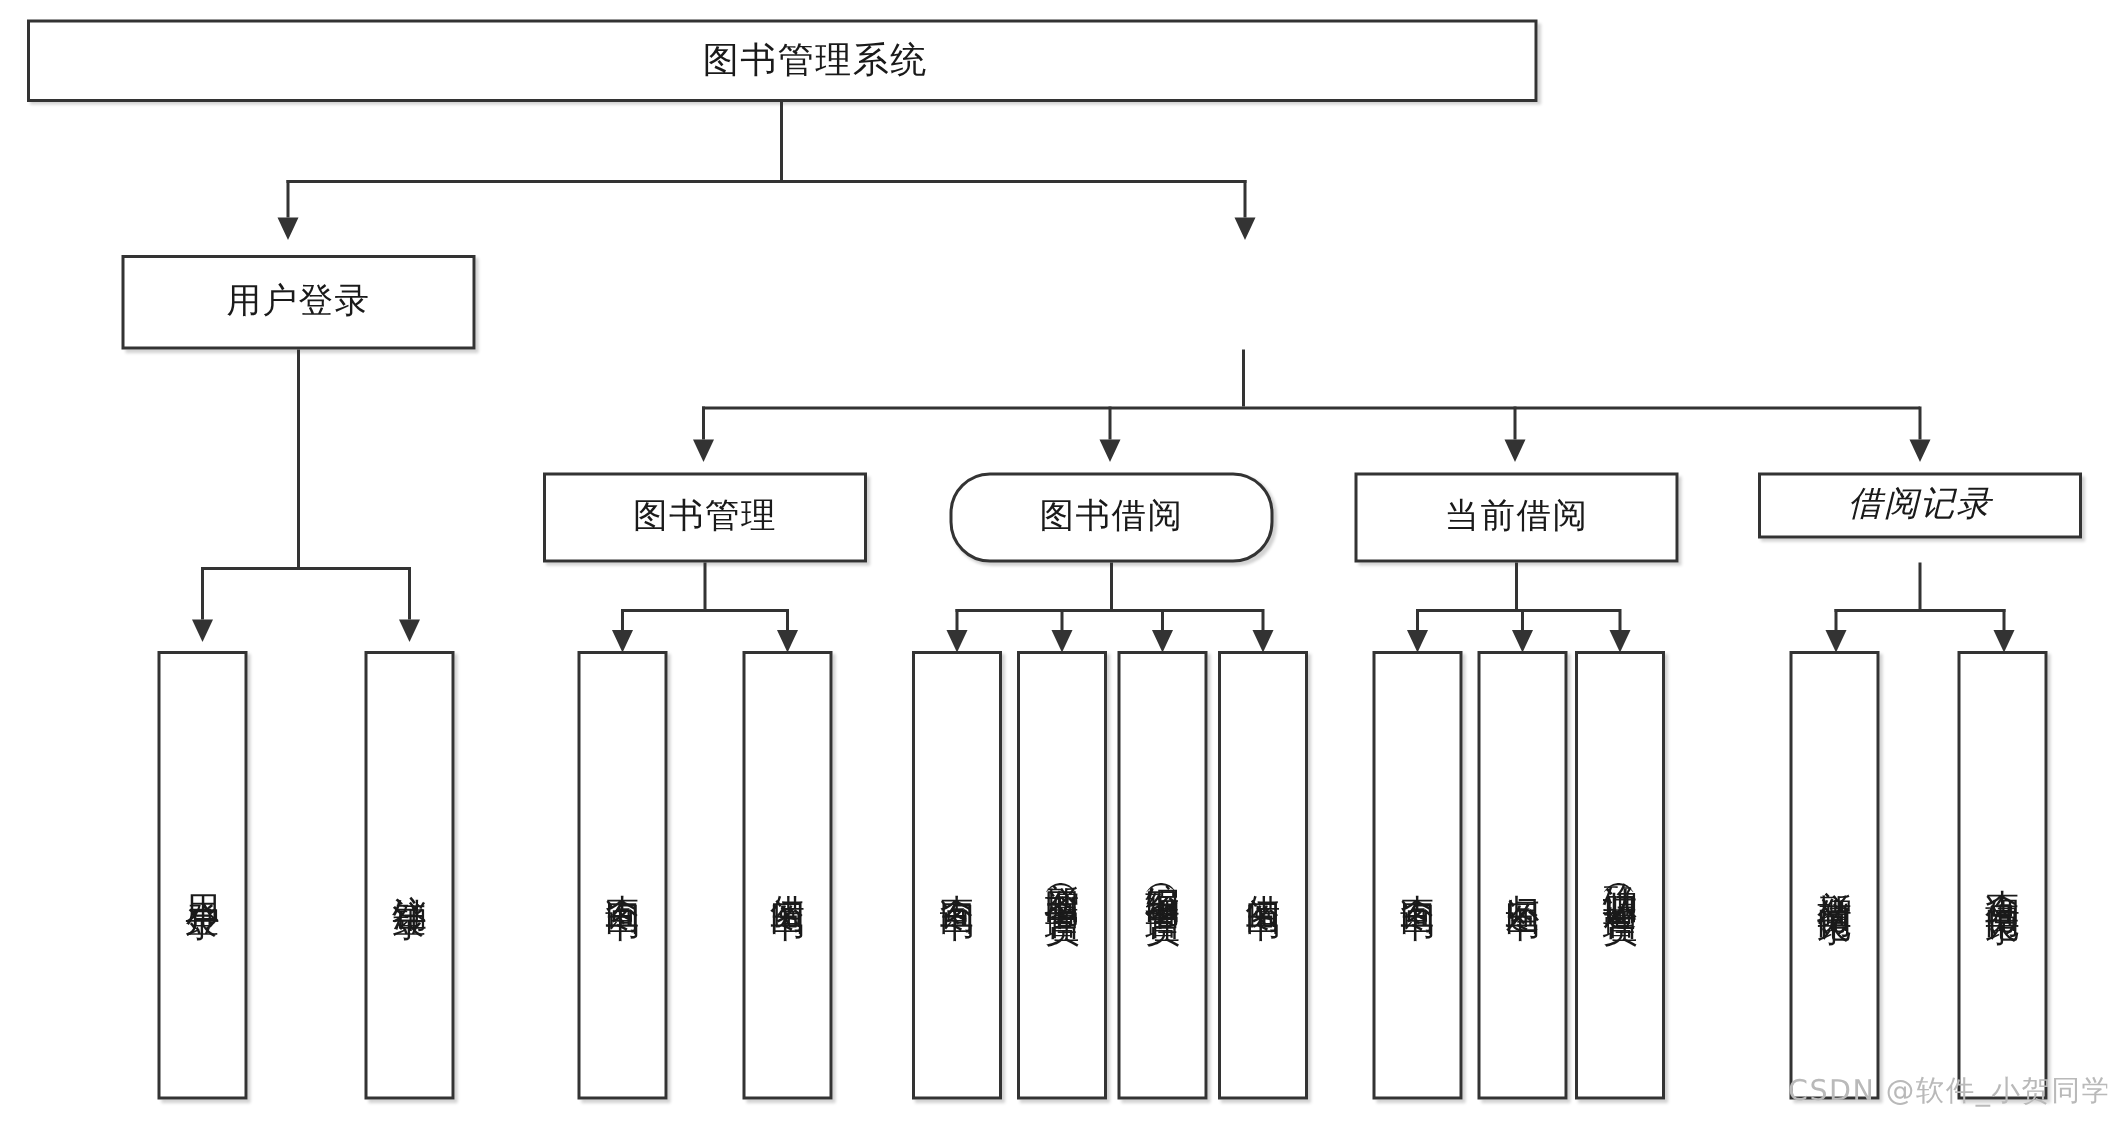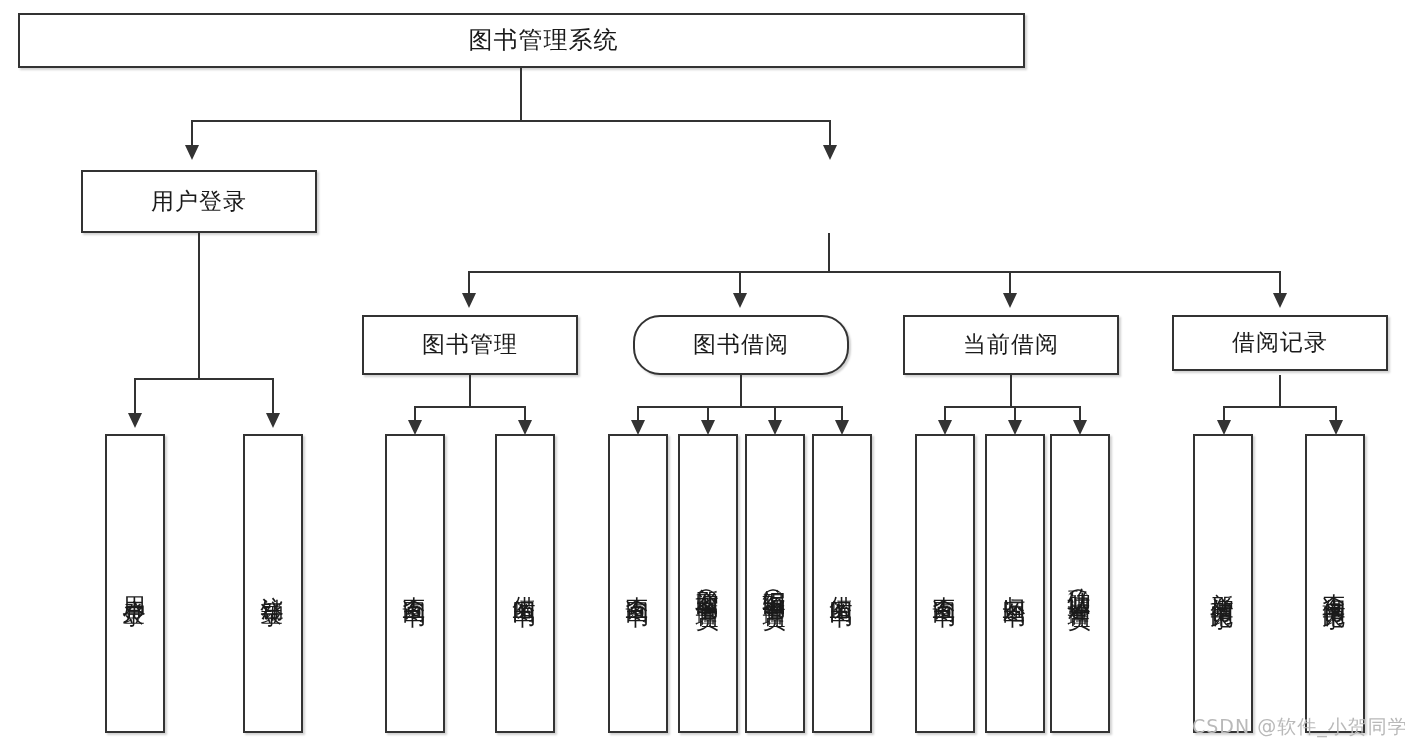--- a/index.html
+++ b/index.html
@@ -115,21 +115,21 @@
   <div class="edge-v" style="left:1009px; top:271px; height:22px;"></div>
   <div class="edge-v" style="left:1279px; top:271px; height:22px;"></div>
   <div class="arrow" style="left:462px; top:293px;"></div>
   <div class="arrow" style="left:733px; top:293px;"></div>
   <div class="arrow" style="left:1003px; top:293px;"></div>
   <div class="arrow" style="left:1273px; top:293px;"></div>
 
   <div class="node horiz" style="left:362px; top:315px; width:216px; height:60px;">图书管理</div>
   <div class="node horiz" style="left:633px; top:315px; width:216px; height:60px;border-radius:27px;">图书借阅</div>
   <div class="node horiz" style="left:903px; top:315px; width:216px; height:60px;">当前借阅</div>
-  <div class="node horiz" style="left:1172px; top:315px; width:216px; height:56px;">借阅记录</div>
+  <div class="node horiz" style="left:1172px; top:315px; width:216px; height:44px;font-style:italic;">借阅记录</div>
 
   <div class="edge-v" style="left:469px; top:375px; height:31px;"></div>
   <div class="edge-h" style="left:414px; top:406px; width:112px;"></div>
   <div class="edge-v" style="left:414px; top:406px; height:20px;"></div>
   <div class="edge-v" style="left:524px; top:406px; height:20px;"></div>
   <div class="arrow" style="left:408px; top:420px;"></div>
   <div class="arrow" style="left:518px; top:420px;"></div>
 
   <div class="edge-v" style="left:740px; top:375px; height:31px;"></div>
   <div class="edge-h" style="left:637px; top:406px; width:205px;"></div>

